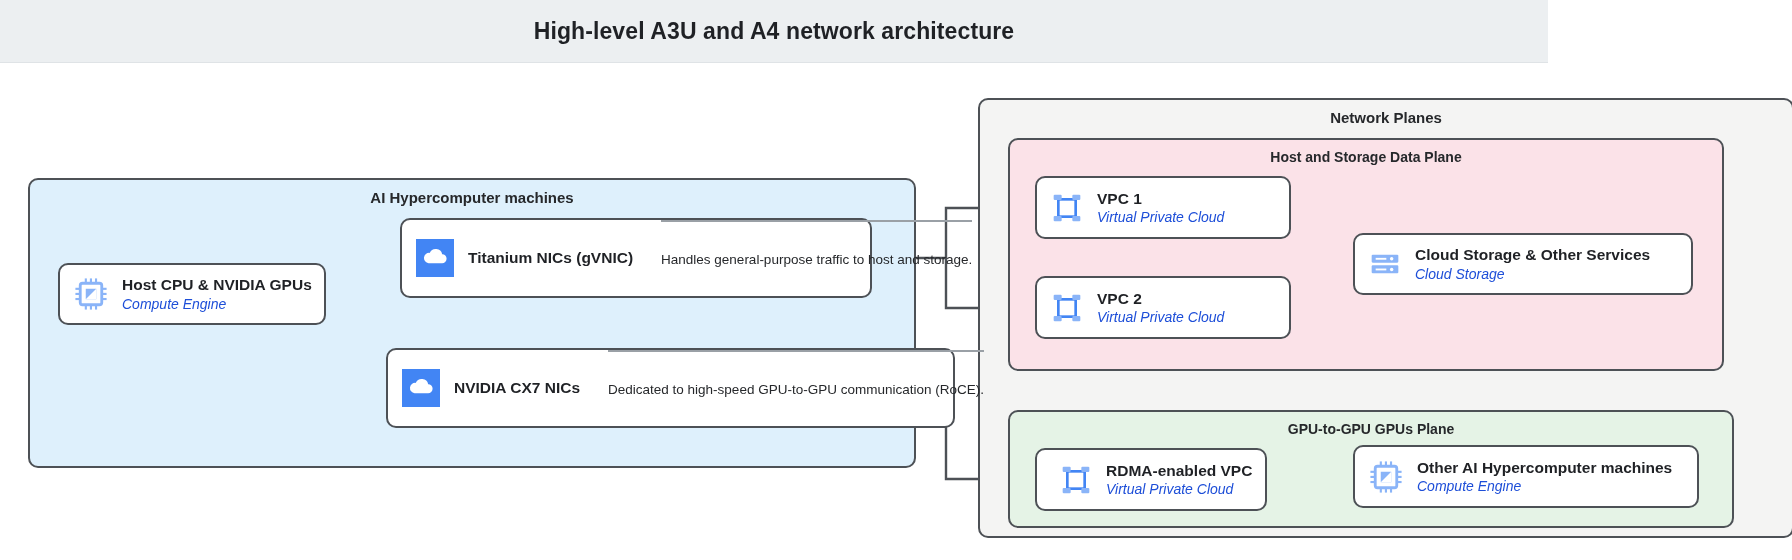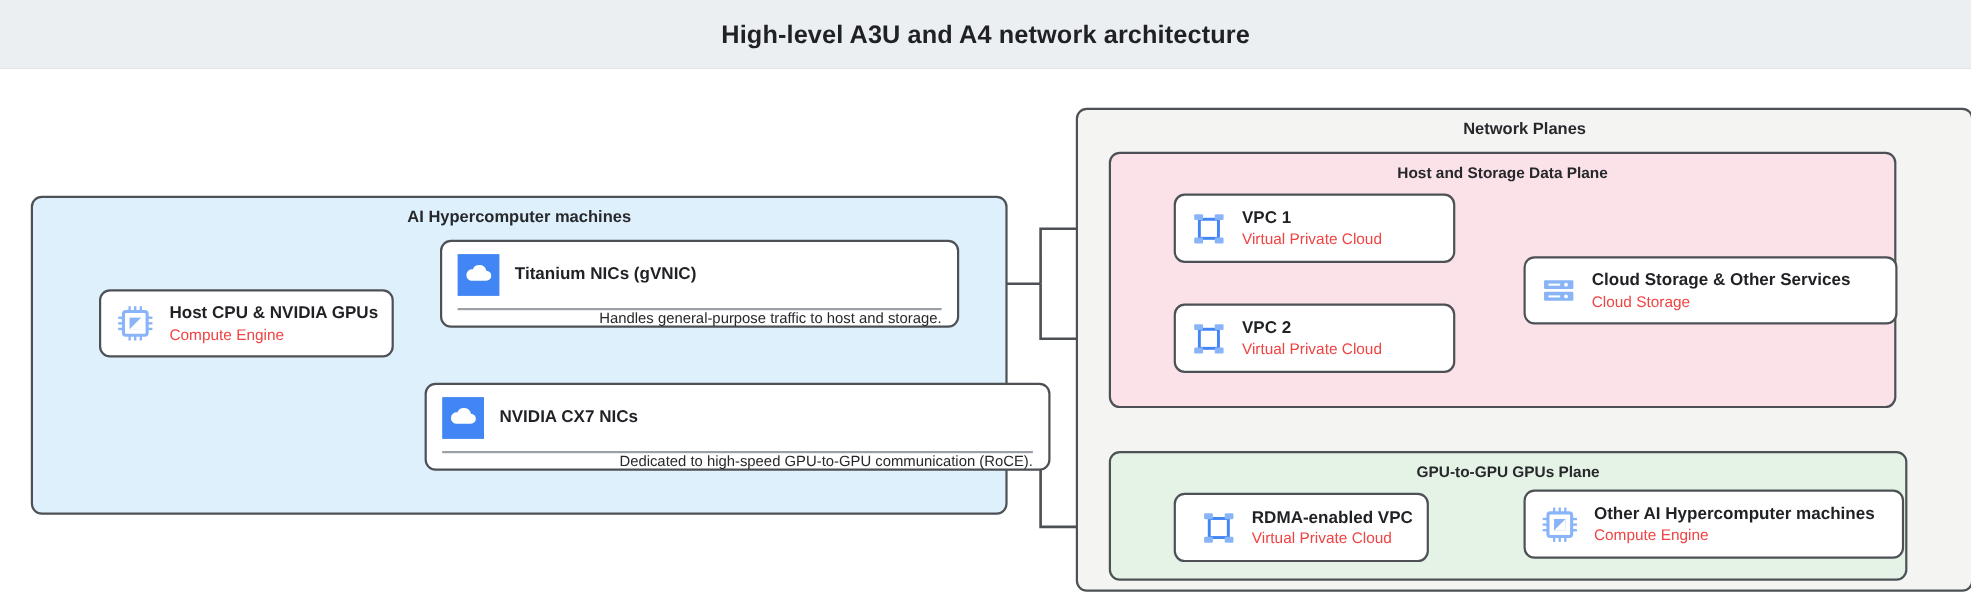--- a/index.html
+++ b/index.html
@@ -16,21 +16,21 @@
     position: relative;
     width: 1792px;
     height: 560px;
     background: #ffffff;
   }
 
   
   .header {
     position: absolute;
     left: 0; top: 0;
-    width: 1792px;
+    width: 1548px;
     height: 63px;
     background: #eceff1;
     border-bottom: 1px solid #dfe3e6;
     display: flex;
     align-items: center;
     justify-content: center;
   }
   .header-title {
     font-size: 23px;
     font-weight: bold;
@@ -97,21 +97,20 @@
 
   
   .node {
     position: absolute;
     background: #ffffff;
     border: 2px solid #4d5156;
     border-radius: 10px;
     display: flex;
     align-items: center;
     padding: 0 14px;
-    margin-left: 32px;
   }
   .node .node-icon {
     flex: 0 0 auto;
     margin-right: 14px;
     display: flex;
     align-items: center;
     justify-content: center;
   }
   .node .node-text {
     display: flex;
@@ -120,33 +119,33 @@
   }
   .node-title {
     font-size: 15.5px;
     font-weight: bold;
     color: #1f2125;
     line-height: 1.25;
     white-space: nowrap;
   }
   .node-sub {
     font-size: 14px;
-    color: #ef4444;
+    color: #1d4ed8;
     line-height: 1.3;
     white-space: nowrap;
+    font-style: italic;
   }
 
   
   .node-block {
     position: absolute;
     background: #ffffff;
     border: 2px solid #4d5156;
     border-radius: 10px;
     display: flex;
-    flex-direction: column;
   }
   .node-block .nb-head {
     display: flex;
     align-items: center;
     padding: 11px 14px 11px 14px;
     flex: 0 0 auto;
   }
   .node-block .nb-head .node-icon { margin-right: 14px; }
   .node-block .nb-body {
     border-top: 2px solid #9aa0a6;

